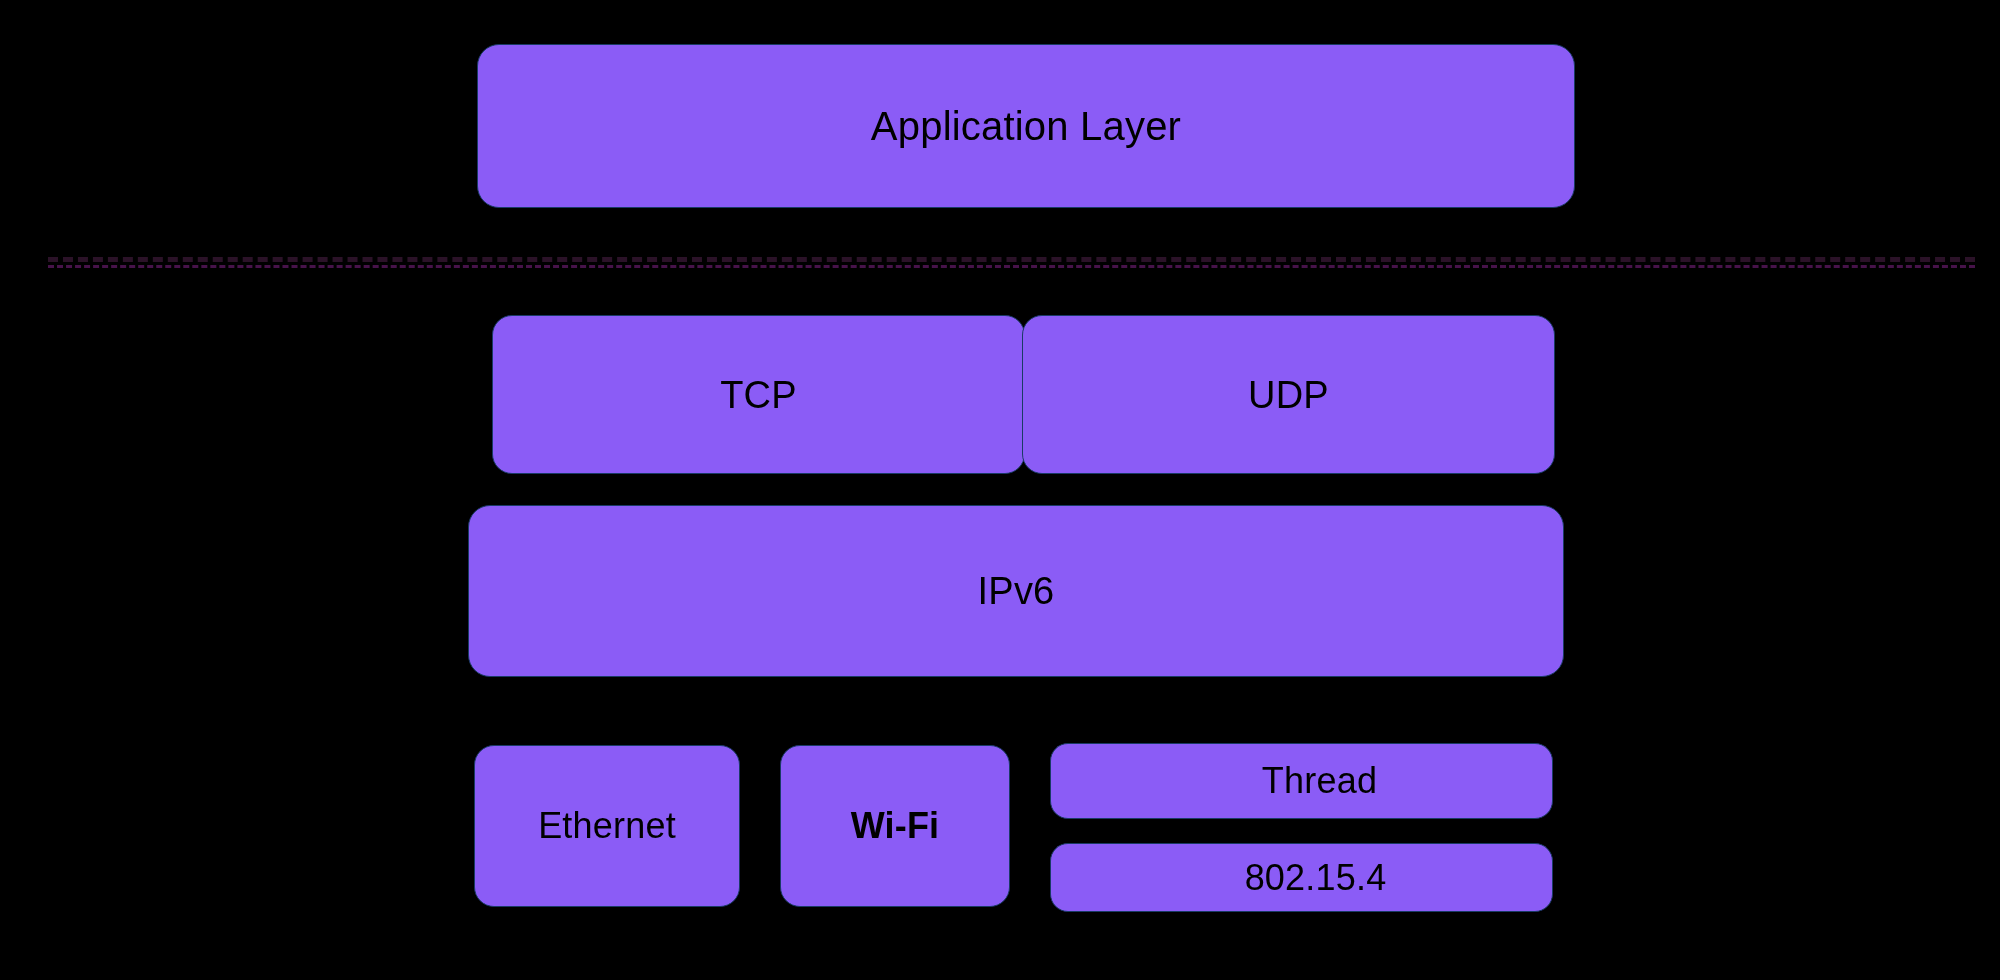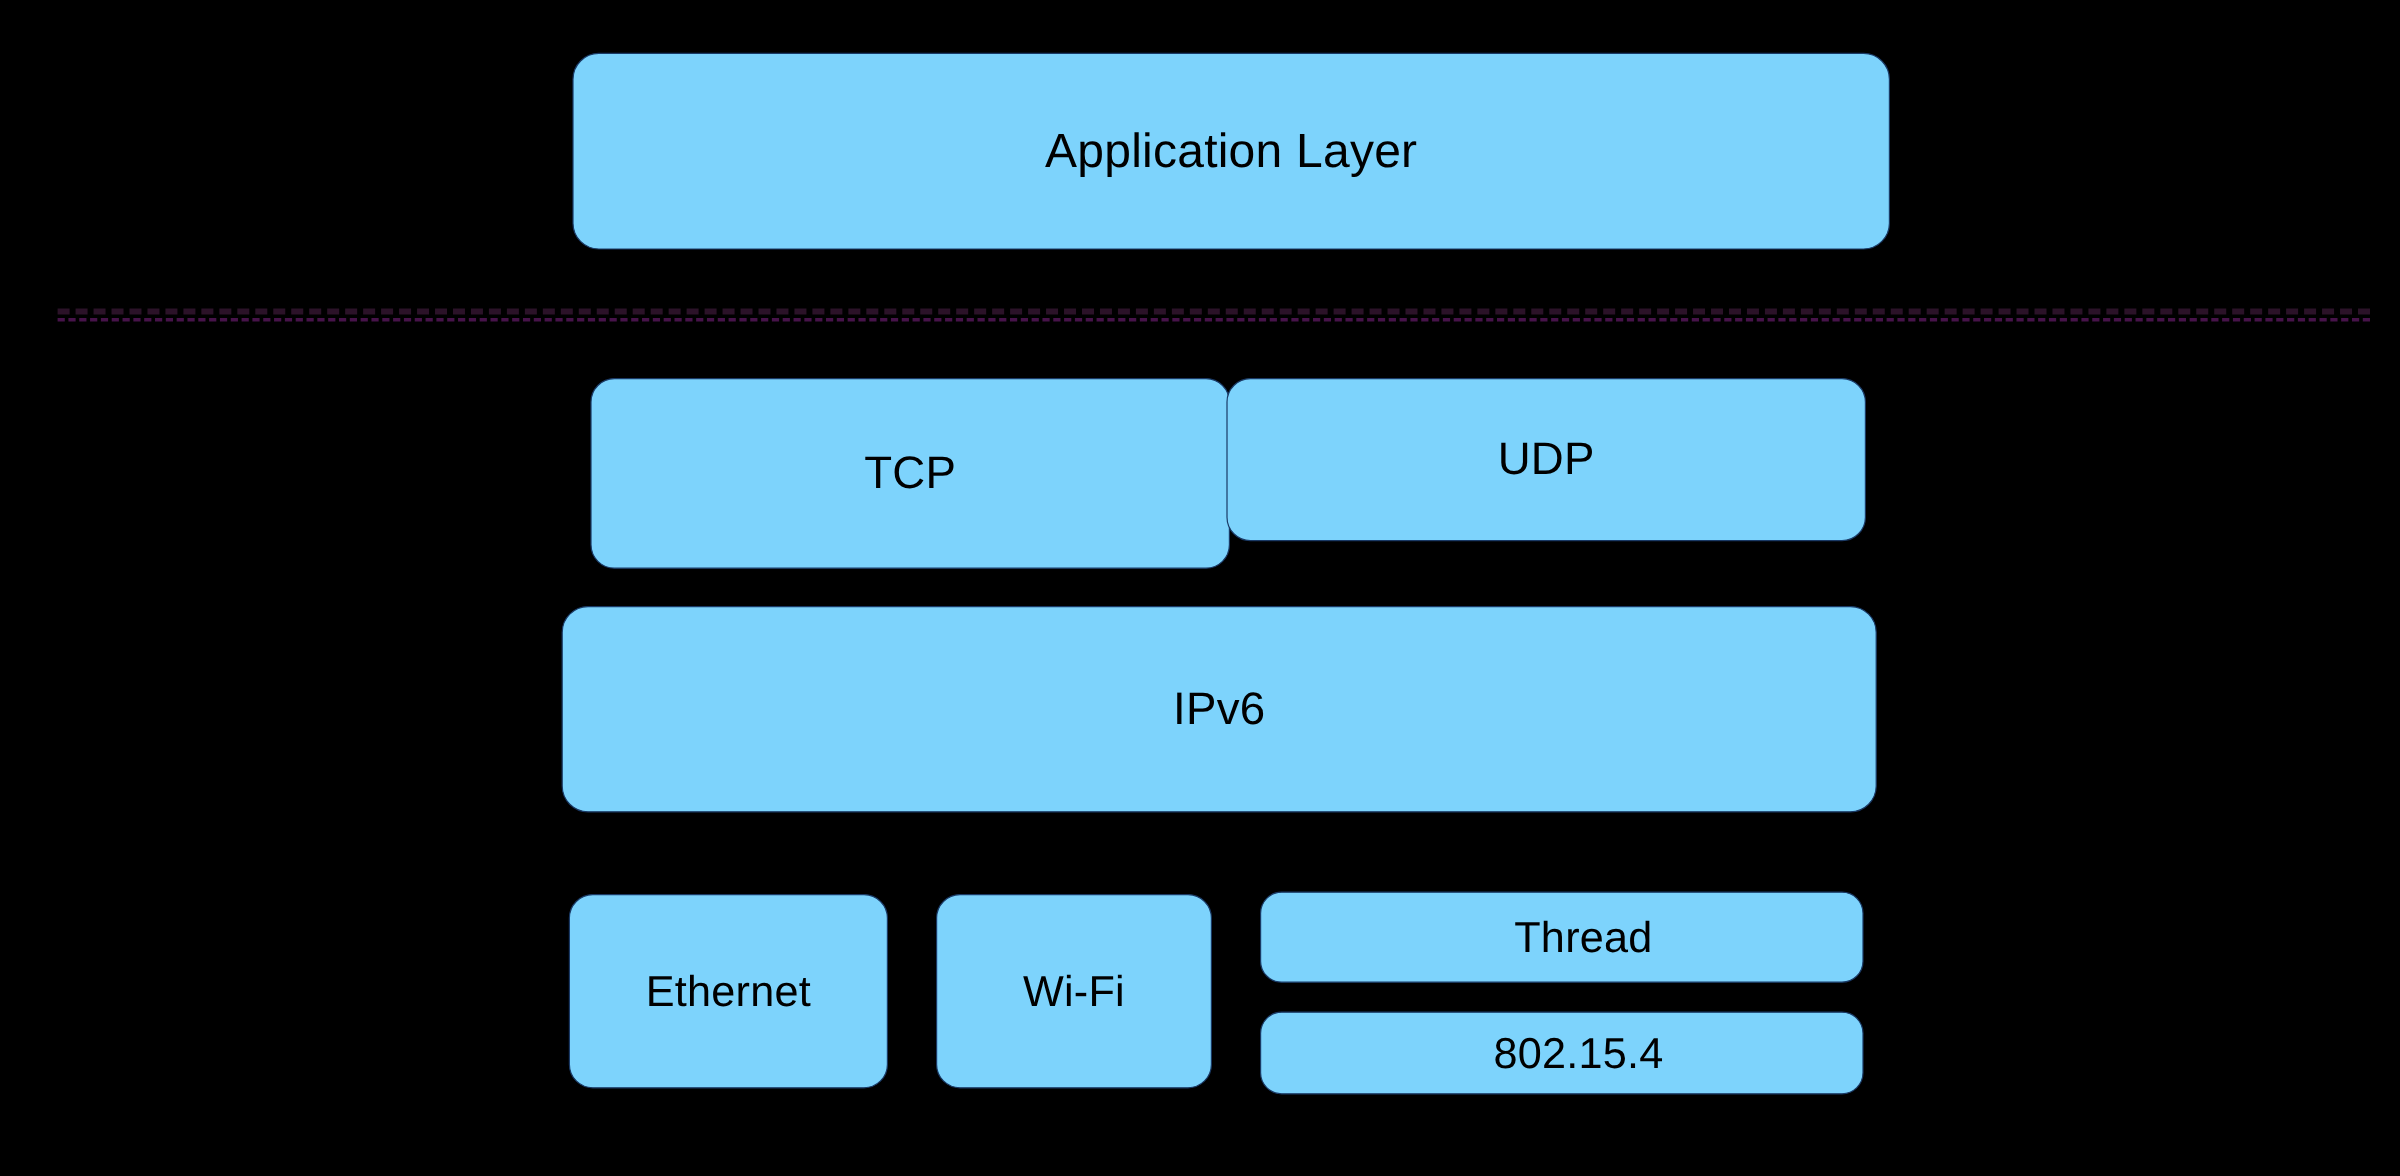--- a/index.html
+++ b/index.html
@@ -12,21 +12,21 @@
     width: 2000px;
     height: 980px;
     background: #000000;
     overflow: hidden;
     font-family: "Liberation Sans", sans-serif;
   }
 
   .node {
     position: absolute;
     box-sizing: border-box;
-    background: #7dd3fc;
+    background: #8b5cf6;
     border: 1px solid #1a3a66;
     border-radius: 18px;
     display: flex;
     align-items: center;
     justify-content: center;
     color: #000000;
     font-family: "Liberation Sans", sans-serif;
     font-weight: 400;
     letter-spacing: 0.2px;
     user-select: none;
@@ -45,42 +45,42 @@
   }
   #node-application-layer .node-label { font-size: 40px; }
 
   #node-tcp {
     left: 492px;  top: 315px;  width: 533px;  height: 159px;
     border-radius: 20px;
   }
   #node-tcp .node-label { font-size: 38px; }
 
   #node-udp {
-    left: 1022px; top: 315px;  width: 533px;  height: 136px;
+    left: 1022px; top: 315px;  width: 533px;  height: 159px;
     border-radius: 20px;
   }
   #node-udp .node-label { font-size: 38px; }
 
   #node-ipv6 {
     left: 468px;  top: 505px;  width: 1096px; height: 172px;
     border-radius: 22px;
   }
   #node-ipv6 .node-label { font-size: 38px; }
 
   #node-ethernet {
     left: 474px;  top: 745px;  width: 266px;  height: 162px;
     border-radius: 20px;
   }
   #node-ethernet .node-label { font-size: 36px; }
 
   #node-wifi {
     left: 780px;  top: 745px;  width: 230px;  height: 162px;
     border-radius: 20px;
   }
-  #node-wifi .node-label { font-size: 36px; }
+  #node-wifi .node-label { font-size: 36px; font-weight: bold; }
 
   #node-thread {
     left: 1050px; top: 743px;  width: 503px;  height: 76px;
     border-radius: 18px;
     padding-left: 36px;
   }
   #node-thread .node-label { font-size: 36px; }
 
   #node-802154 {
     left: 1050px; top: 843px;  width: 503px;  height: 69px;

